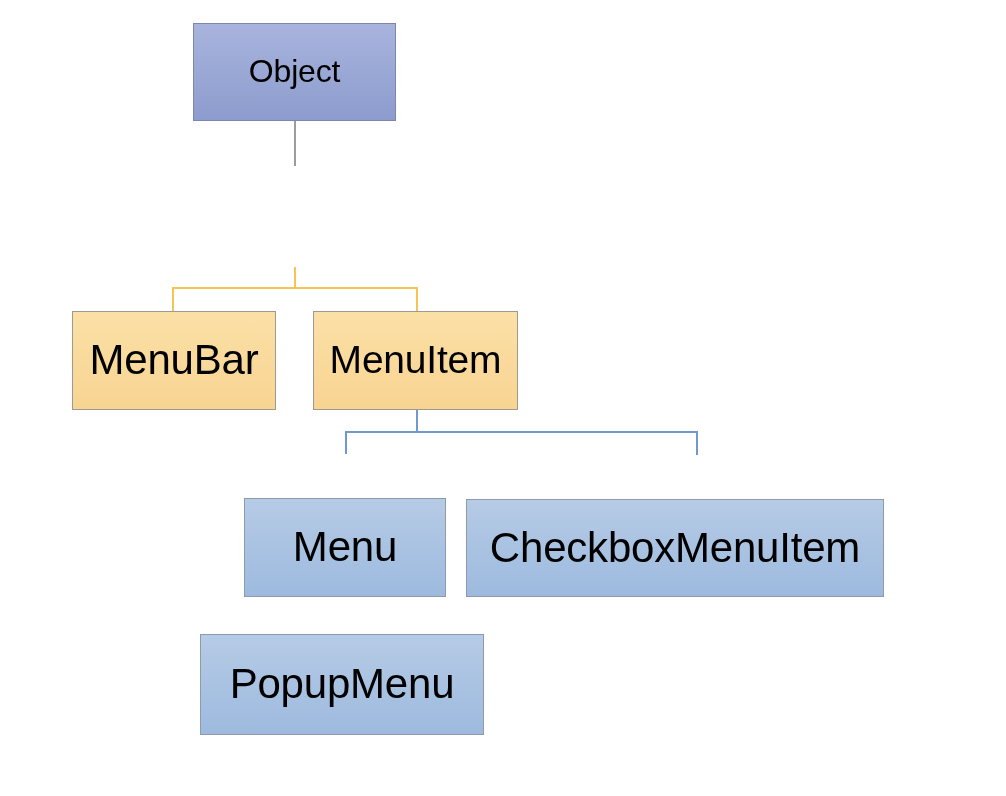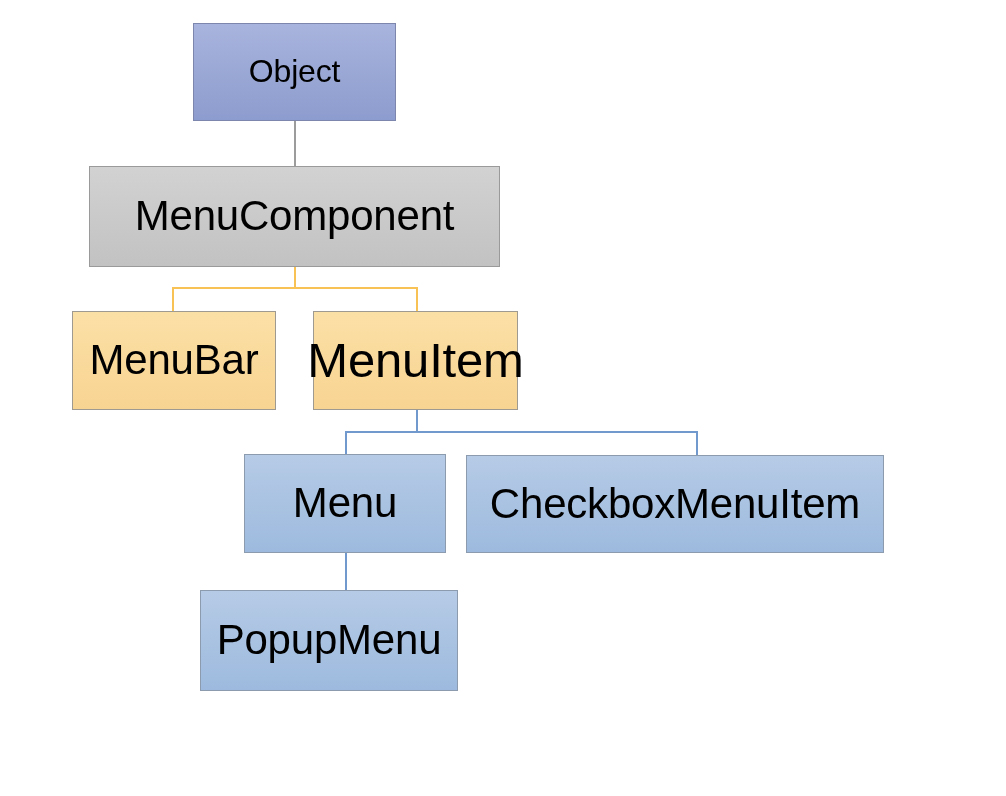--- a/index.html
+++ b/index.html
@@ -64,20 +64,21 @@
   }
   
   .node.theme-amber {
     background: linear-gradient(to bottom, #fbe0a6 0%, #f8d492 100%);
     border-color: #9e9a92;
   }
   
   .node.theme-steel {
     background: linear-gradient(to bottom, #b6cbe6 0%, #9dbade 100%);
     border-color: #8c9cae;
+    margin-top: 44px;
   }
 </style>
 </head>
 <body>
 
 <div id="canvas">
 
   <div class="conn conn-gray conn-v" style="left:294px; top:121px; height:45px;"></div>
 
   <div class="conn conn-orange conn-v" style="left:294px; top:267px; height:21px;"></div>
@@ -89,37 +90,34 @@
   <div class="conn conn-blue conn-h" style="left:345px; top:431px; width:352px;"></div>
   <div class="conn conn-blue conn-v" style="left:345px; top:431px; height:23px;"></div>
   <div class="conn conn-blue conn-v" style="left:696px; top:431px; height:24px;"></div>
 
   <div class="conn conn-blue conn-v" style="left:345px; top:553px; height:37px;"></div>
 
   <div class="node theme-periwinkle" style="left:193px; top:23px; width:203px; height:98px; font-size:32px;">
     <span class="node-label">Object</span>
   </div>
 
-  <div class="node theme-gray" style="left:89px; top:166px; width:411px; height:101px; font-size:42px;">
-    <span class="node-label">MenuComponent</span>
-  </div>
 
   <div class="node theme-amber" style="left:72px; top:311px; width:204px; height:99px; font-size:42px;">
     <span class="node-label">MenuBar</span>
   </div>
 
-  <div class="node theme-amber" style="left:313px; top:311px; width:205px; height:99px; font-size:49px;">
+  <div class="node theme-amber" style="left:313px; top:311px; width:205px; height:99px; font-size:39px;">
     <span class="node-label">MenuItem</span>
   </div>
 
   <div class="node theme-steel" style="left:244px; top:454px; width:202px; height:99px; font-size:42px;">
     <span class="node-label">Menu</span>
   </div>
 
   <div class="node theme-steel" style="left:466px; top:455px; width:418px; height:98px; font-size:42px;">
     <span class="node-label">CheckboxMenuItem</span>
   </div>
 
-  <div class="node theme-steel" style="left:200px; top:590px; width:258px; height:101px; font-size:42px;">
+  <div class="node theme-steel" style="left:200px; top:590px; width:284px; height:101px; font-size:42px;">
     <span class="node-label">PopupMenu</span>
   </div>
 
 </div>
 
 </body></html>

